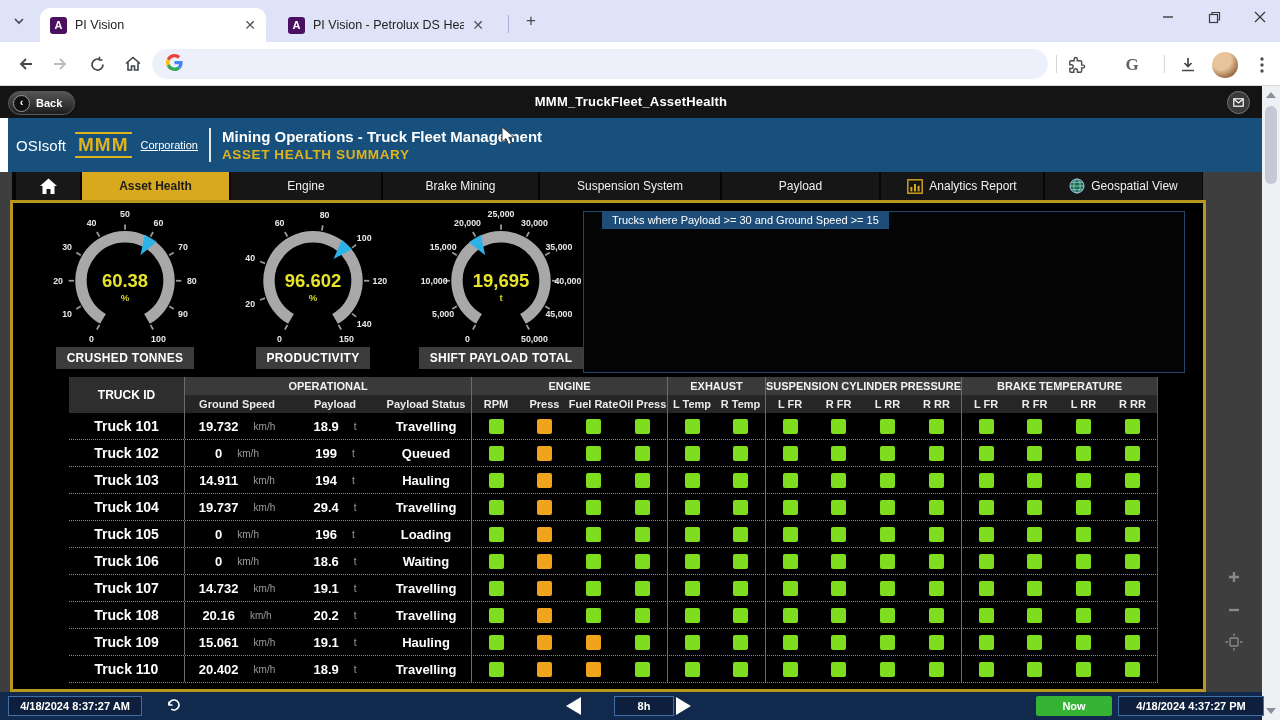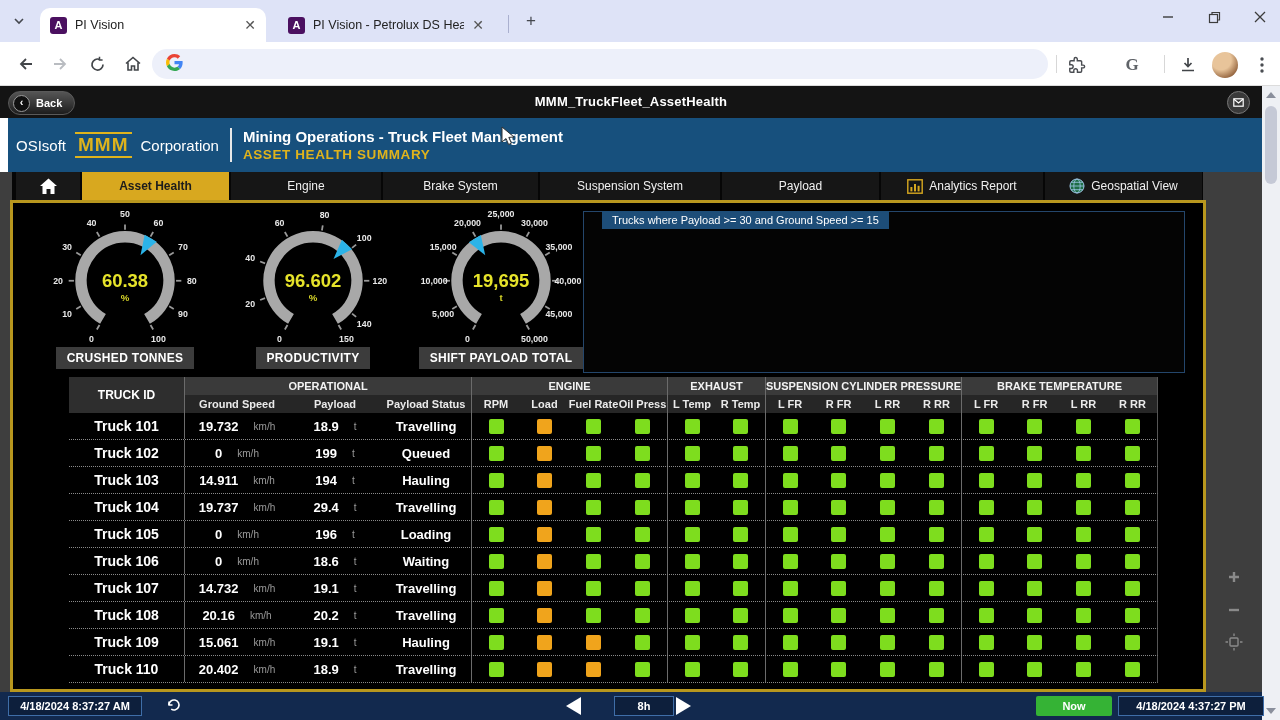--- a/index.html
+++ b/index.html
@@ -36,21 +36,21 @@
   #back-btn .lbl{color:#fff;font-size:11px;font-weight:bold;}
   #pi-title{position:absolute;left:0;top:0;width:100%;height:32px;line-height:32px;text-align:center;color:#fff;
             font-size:13px;font-weight:bold;letter-spacing:.2px;}
   #collapse{position:absolute;right:12px;top:5px;width:21px;height:21px;border-radius:50%;background:#3a3a3a;border:1px solid#777;
             display:flex;align-items:center;justify-content:center;}
   
   #banner{position:absolute;top:118px;left:8px;width:1262px;height:54px;background:#17507d;display:flex;align-items:center;}
   #brand{display:flex;align-items:center;gap:9px;padding-left:8px;}
   .osi{color:#fff;font-size:15px;}
   .mmm{color:#dfb31c;font-size:19px;font-weight:bold;letter-spacing:1px;border-top:2px solid #dfb31c;border-bottom:2px solid #dfb31c;padding:0 3px;}
-  .corp{color:#fff;font-size:15px;}
+  .corp{color:#fff;font-size:11px;text-decoration:underline;}
   #brand-div{width:2px;height:34px;background:#e8e8e8;margin:0 11px;}
   #banner-lines .l1{color:#fff;font-size:15px;font-weight:bold;}
   #banner-lines .l2{color:#dfb31c;font-size:13.5px;font-weight:bold;letter-spacing:.6px;margin-top:2px;}
   
   #navrow{position:absolute;top:172px;left:0;width:1262px;height:28px;background:#3e3e3e;}
   #navblack{position:absolute;left:12px;top:0;width:1191px;height:28px;background:#060606;}
   #home-tab{position:absolute;left:16px;top:0;width:64px;height:28px;background:#181818;display:flex;align-items:center;justify-content:center;}
   #nav-tabs{position:absolute;left:82px;top:0;height:28px;display:flex;gap:2px;}
   .ntab{height:28px;display:flex;align-items:center;justify-content:center;gap:6px;background:#161616;color:#f0f0f0;
         font-size:12px;box-sizing:border-box;}
@@ -240,21 +240,21 @@
         </svg>
     </div>
     <div id="nav-tabs">
         <div class="ntab active" style="width: 147px;">
           <span>Asset Health</span>
         </div>
         <div class="ntab" style="width: 150px;">
           <span>Engine</span>
         </div>
         <div class="ntab" style="width: 155px;">
-          <span>Brake System</span>
+          <span>Brake Mining</span>
         </div>
         <div class="ntab" style="width: 180px;">
           <span>Suspension System</span>
         </div>
         <div class="ntab" style="width: 157px;">
           <span>Payload</span>
         </div>
         <div class="ntab" style="width: 162px;">
           <svg width="16" height="15" viewBox="0 0 16 15">
             <rect x="0.8" y="0.8" width="14.4" height="13.4" fill="none" stroke="#d8a81f" stroke-width="1.4"></rect>
@@ -376,21 +376,21 @@
           <div class="th-truck" style="grid-area: 1 / 1 / 3 / 2;">TRUCK ID</div>
           <div class="th-group gs" style="grid-area: 1 / 2 / 2 / 5;">OPERATIONAL</div>
           <div class="th-group gs" style="grid-area: 1 / 5 / 2 / 9;">ENGINE</div>
           <div class="th-group gs" style="grid-area: 1 / 9 / 2 / 11;">EXHAUST</div>
           <div class="th-group gs" style="grid-area: 1 / 11 / 2 / 15;">SUSPENSION CYLINDER PRESSURE</div>
           <div class="th-group gs" style="grid-area: 1 / 15 / 2 / 19;">BRAKE TEMPERATURE</div>
           <div class="th-sub gs" style="grid-area: 2 / 2 / 3 / 3;">Ground Speed</div>
           <div class="th-sub" style="grid-area: 2 / 3 / 3 / 4;">Payload</div>
           <div class="th-sub" style="grid-area: 2 / 4 / 3 / 5;">Payload Status</div>
           <div class="th-sub gs" style="grid-area: 2 / 5 / 3 / 6;">RPM</div>
-          <div class="th-sub" style="grid-area: 2 / 6 / 3 / 7;">Load</div>
+          <div class="th-sub" style="grid-area: 2 / 6 / 3 / 7;">Press</div>
           <div class="th-sub" style="grid-area: 2 / 7 / 3 / 8; text-align: right;">Fuel Rate</div>
           <div class="th-sub" style="grid-area: 2 / 8 / 3 / 9;">Oil Press</div>
           <div class="th-sub gs" style="grid-area: 2 / 9 / 3 / 10;">L Temp</div>
           <div class="th-sub" style="grid-area: 2 / 10 / 3 / 11;">R Temp</div>
           <div class="th-sub gs" style="grid-area: 2 / 11 / 3 / 12;">L FR</div>
           <div class="th-sub" style="grid-area: 2 / 12 / 3 / 13;">R FR</div>
           <div class="th-sub" style="grid-area: 2 / 13 / 3 / 14;">L RR</div>
           <div class="th-sub" style="grid-area: 2 / 14 / 3 / 15;">R RR</div>
           <div class="th-sub gs" style="grid-area: 2 / 15 / 3 / 16;">L FR</div>
           <div class="th-sub" style="grid-area: 2 / 16 / 3 / 17;">R FR</div>

